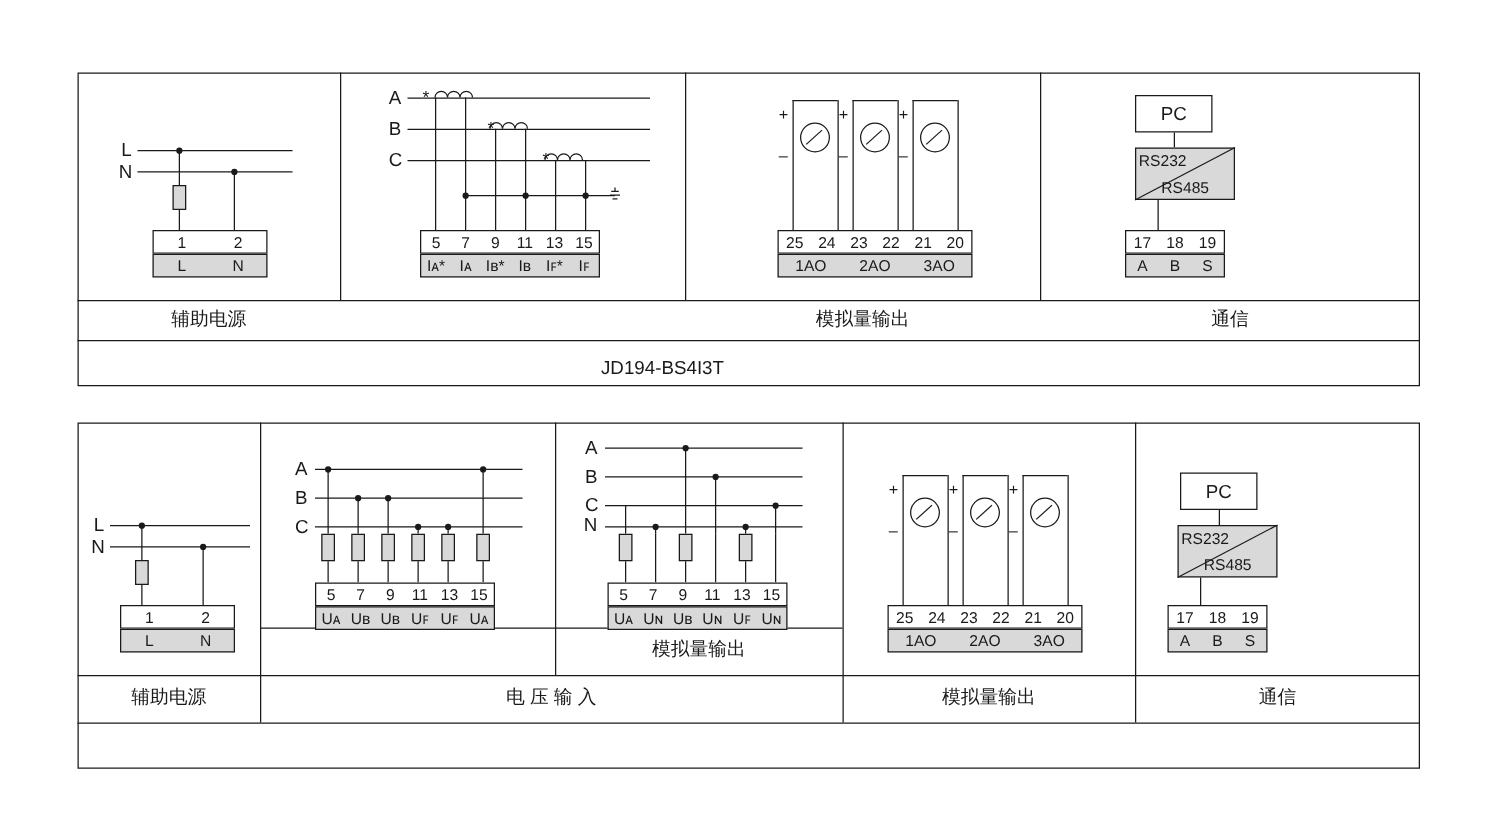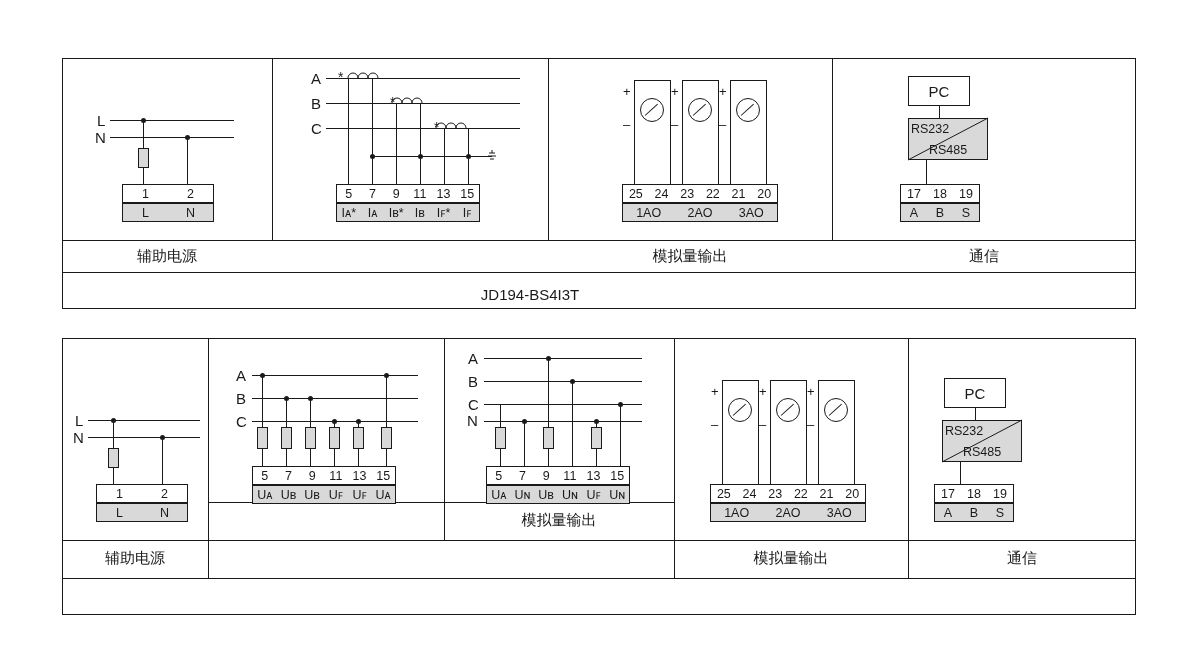--- a/index.html
+++ b/index.html
@@ -318,20 +318,21 @@
     <div class="termrow">
       <div class="termcell">Uᴀ</div>
       <div class="termcell">Uɴ</div>
       <div class="termcell">Uʙ</div>
       <div class="termcell">Uɴ</div>
       <div class="termcell">Uꜰ</div>
       <div class="termcell">Uɴ</div>
     </div>
   </div>
   <div class="lbl lbl-cn caption" style="left:444px;top:512px;width:230px;">模拟量输出</div>
+  <div class="lbl lbl-cn caption" style="left:208px;top:550px;width:466px;">电 压 输 入</div>
 
   <div class="wire h" style="left:722px;top:380px;width:36px;"></div>
   <div class="wire v" style="left:722px;top:380px;height:104px;"></div>
   <div class="wire v" style="left:758px;top:380px;height:104px;"></div>
   <div class="meter" style="left:728px;top:398px;"></div>
   <div class="pm" style="left:711px;top:385px;">+</div>
   <div class="pm" style="left:711px;top:418px;">–</div>
 
   <div class="wire h" style="left:770px;top:380px;width:36px;"></div>
   <div class="wire v" style="left:770px;top:380px;height:104px;"></div>

